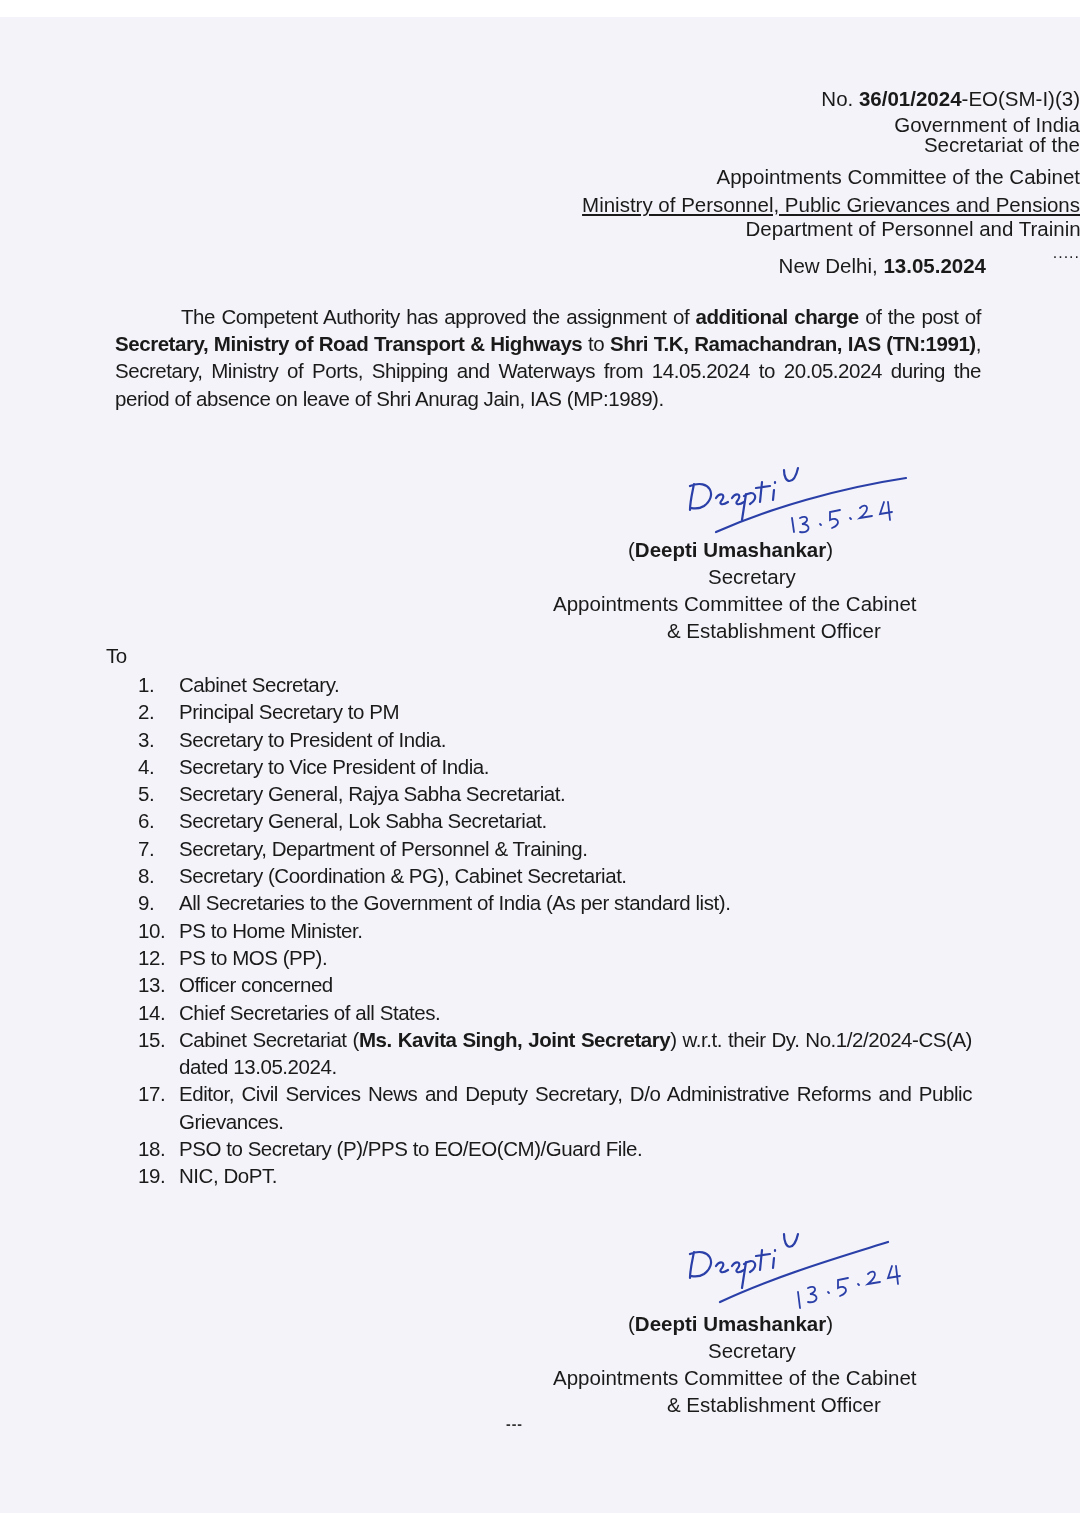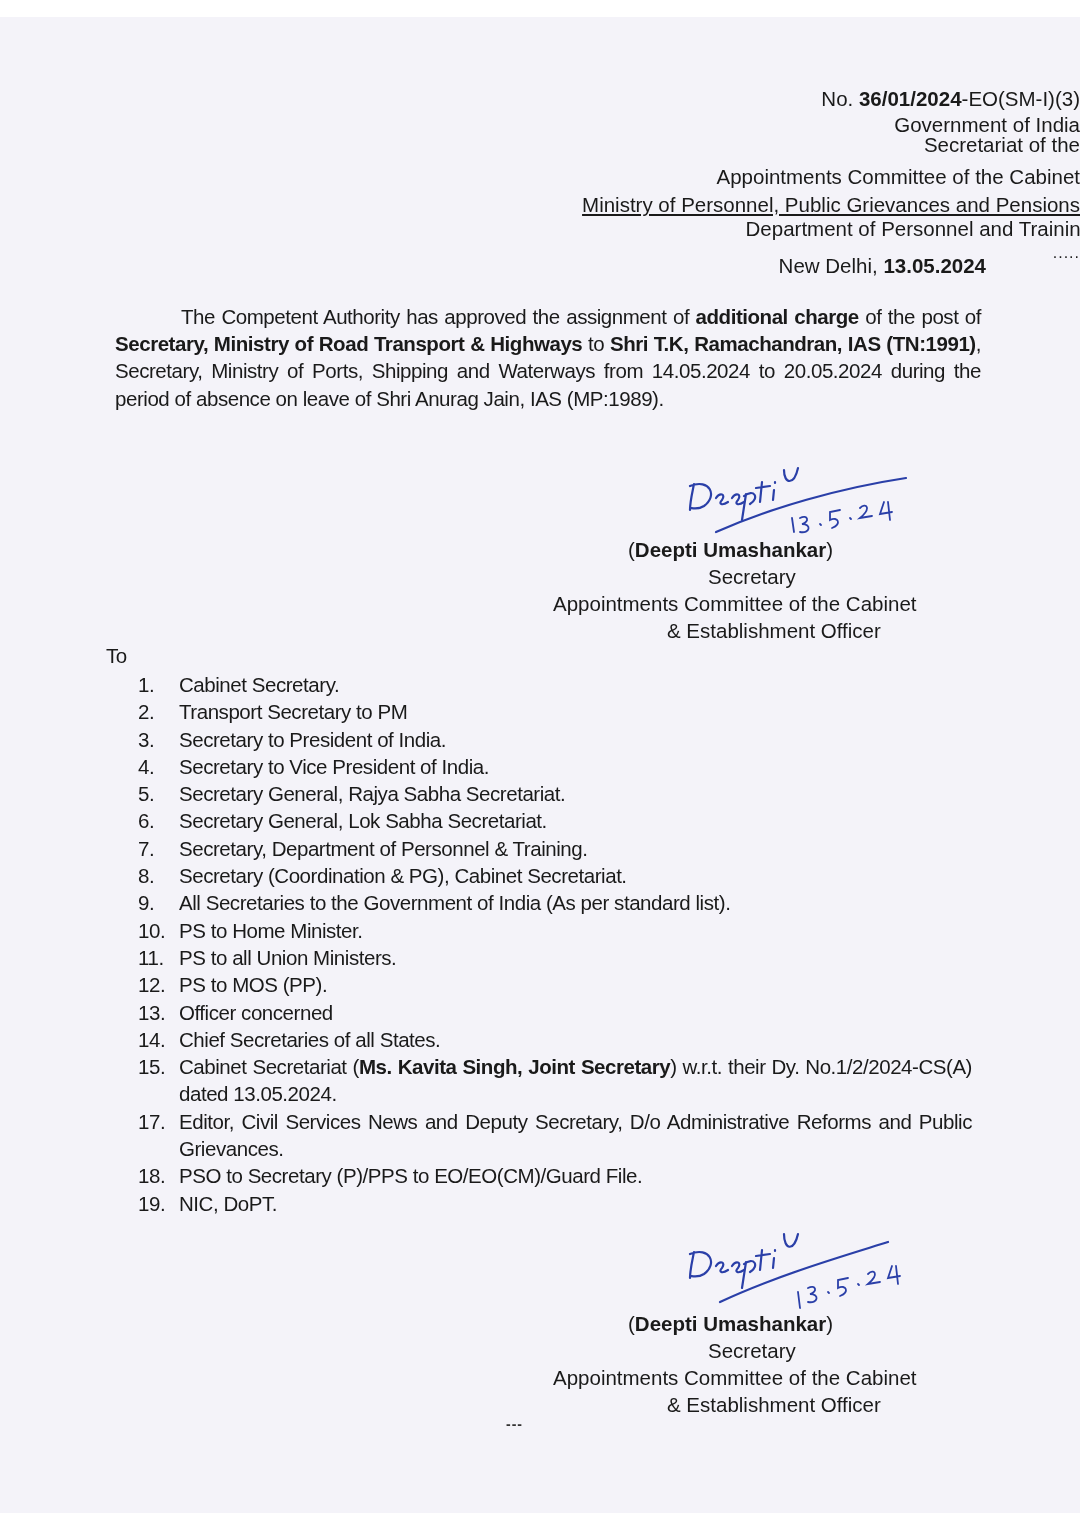--- a/index.html
+++ b/index.html
@@ -83,30 +83,29 @@
   </svg>
   <div class="line" style="left:88px; top:80px;"><span>(</span><b>Deepti Umashankar</b><span>)</span></div>
   <div class="line" style="left:168px; top:107px;">Secretary</div>
   <div class="line" style="left:13px; top:134px;">Appointments Committee of the Cabinet</div>
   <div class="line" style="left:127px; top:161px;">&amp; Establishment Officer</div>
 </div>
 
 <div class="to-label">To</div>
 <ol class="list">
   <li><span class="num">1.</span><span>Cabinet Secretary.</span></li>
-  <li><span class="num">2.</span><span>Transport Secretary to PM</span></li>
+  <li><span class="num">2.</span><span>Principal Secretary to PM</span></li>
   <li><span class="num">3.</span><span>Secretary to President of India.</span></li>
   <li><span class="num">4.</span><span>Secretary to Vice President of India.</span></li>
   <li><span class="num">5.</span><span>Secretary General, Rajya Sabha Secretariat.</span></li>
   <li><span class="num">6.</span><span>Secretary General, Lok Sabha Secretariat.</span></li>
   <li><span class="num">7.</span><span>Secretary, Department of Personnel &amp; Training.</span></li>
   <li><span class="num">8.</span><span>Secretary (Coordination &amp; PG), Cabinet Secretariat.</span></li>
   <li><span class="num">9.</span><span>All Secretaries to the Government of India (As per standard list).</span></li>
   <li><span class="num" style="left:32px;">10.</span><span>PS to Home Minister.</span></li>
-  <li><span class="num">11.</span><span>PS to all Union Ministers.</span></li>
   <li><span class="num">12.</span><span>PS to MOS (PP).</span></li>
   <li><span class="num">13.</span><span>Officer concerned</span></li>
   <li><span class="num">14.</span><span>Chief Secretaries of all States.</span></li>
   <li><span class="num">15.</span><span>Cabinet Secretariat (</span><b>Ms. Kavita Singh, Joint Secretary</b><span>) w.r.t. their Dy. No.1/2/2024-CS(A) dated 13.05.2024.</span></li>
   <li><span class="num">17.</span><span>Editor, Civil Services News and Deputy Secretary, D/o Administrative Reforms and Public Grievances.</span></li>
   <li><span class="num">18.</span><span>PSO to Secretary (P)/PPS to EO/EO(CM)/Guard File.</span></li>
   <li><span class="num">19.</span><span>NIC, DoPT.</span></li>
 </ol>
 
 <div class="sig-block" style="top:1222px; height:200px;">

